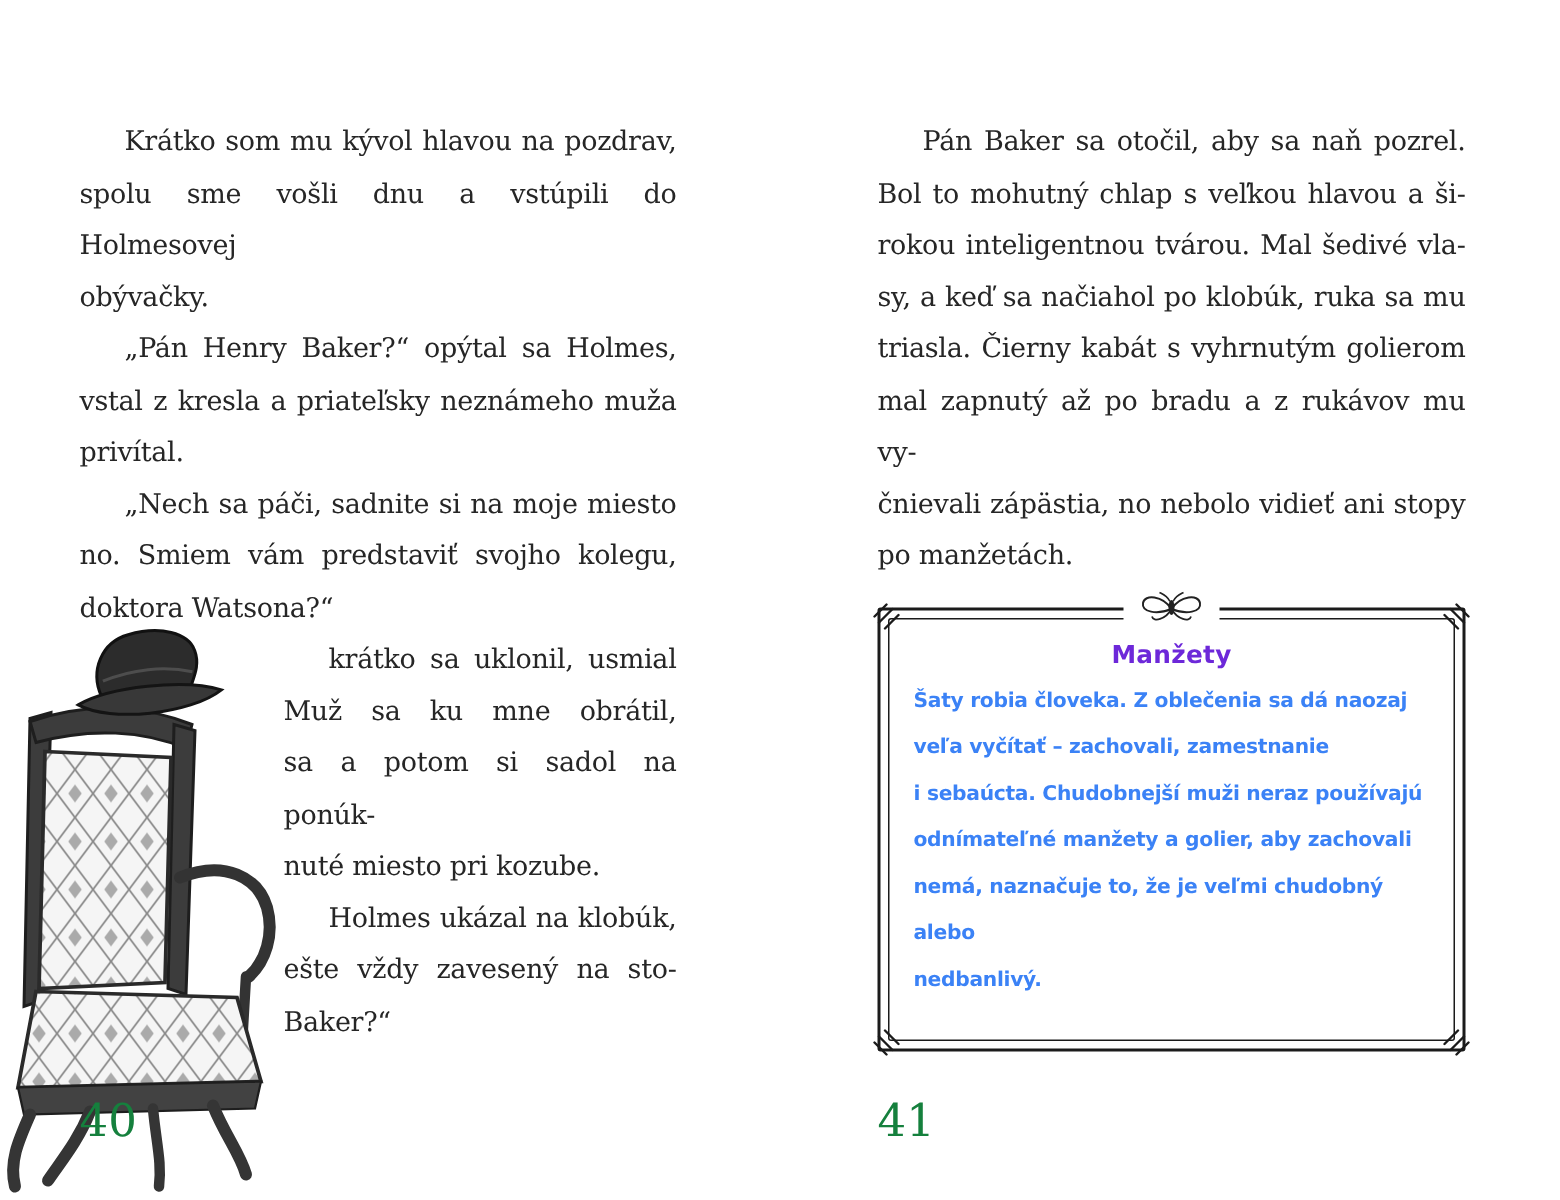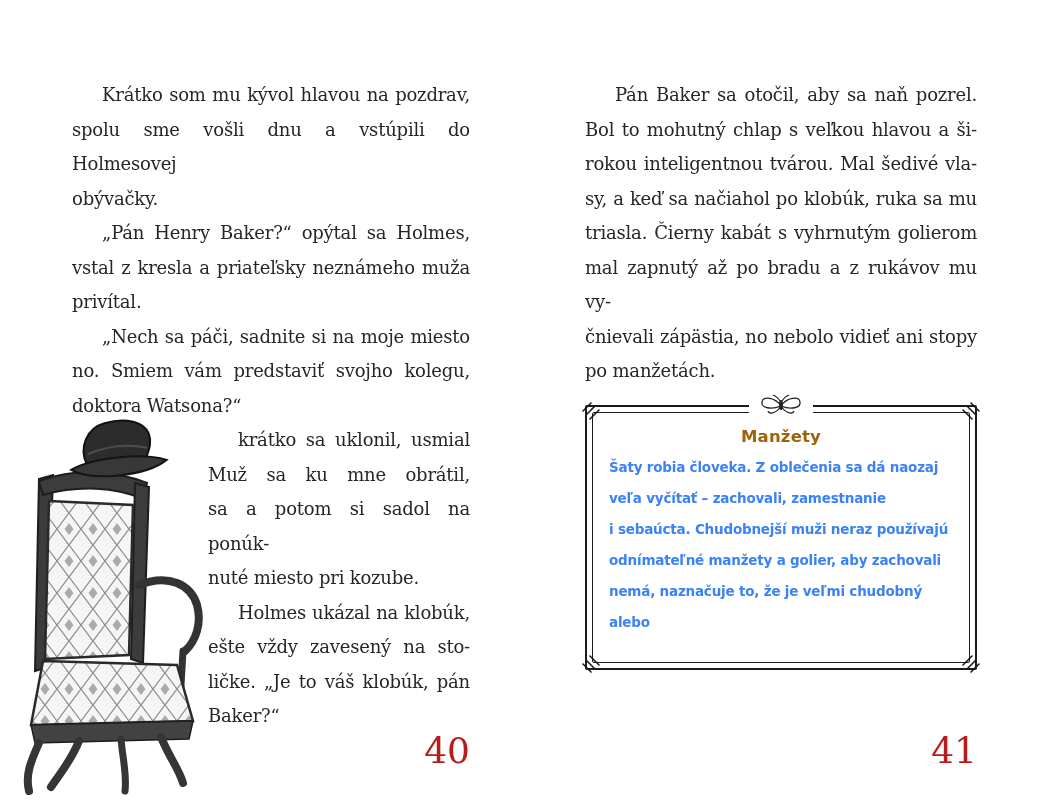--- a/index.html
+++ b/index.html
@@ -6,61 +6,61 @@
   body {
     width:1040px; height:800px;
     background:#ffffff;
     position:relative;
     font-family:"DejaVu Serif","Liberation Serif",serif;
     color:#262626;
     overflow:hidden;
   }
 
   .page { position:absolute; top:78px; height:710px; }
-  .page-left  { left:72px;  width:398px; }
+  .page-left  { left:53px;  width:398px; }
   .page-right { left:585px; width:392px; }
 
   .body-text { font-size:18px; line-height:34.5px; letter-spacing:-0.2px; }
 
   .line { text-align:justify; text-align-last:justify; }
   .para .line:first-child { text-indent:30px; }
   .para .line:last-child  { text-align-last:left; }
 
   .illustration-float {
     float:left;
     width:136px; height:372px;
     position:relative;
   }
   .illustration-float svg {
     position:absolute; left:-63px; top:-6px;
   }
 
   .page-number {
     position:absolute; top:652px; left:0; width:100%;
-    text-align:right;
+    text-align:left;
     font-family:"DejaVu Serif",serif;
-    font-size:36px; color:#b91c1c;
+    font-size:30px; color:#15803d;
   }
 
   .info-box {
     position:relative;
     margin-top:16px;
     border:2px solid #1b1b1b;
     border-radius:2px;
   }
   .info-box-inner {
     border:1px solid #1b1b1b;
     margin:5px;
     padding:14px 16px 24px 16px;
     border-radius:2px;
   }
   .info-box-title {
     text-align:center;
     font-family:"DejaVu Sans","Liberation Sans",sans-serif;
-    font-weight:700; font-size:16.5px; color:#a16207;
+    font-weight:700; font-size:16.5px; color:#6d28d9;
     margin-bottom:6px; letter-spacing:0.2px;
   }
   .box-lines {
     font-family:"DejaVu Sans","Liberation Sans",sans-serif;
     font-weight:700; font-size:13.5px; line-height:31px;
     letter-spacing:-0.2px; color:#3b82f6;
   }
   .box-lines .line { text-align:left; text-align-last:left; text-indent:0; }
 
   .ornament {
@@ -147,21 +147,20 @@
 
       <div class="para">
           <div class="line">krátko sa uklonil, usmial</div>
           <div class="line">Muž sa ku mne obrátil,</div>
           <div class="line">sa a potom si sadol na ponúk-</div>
           <div class="line">nuté miesto pri kozube.</div>
         </div>
       <div class="para">
           <div class="line">Holmes ukázal na klobúk,</div>
           <div class="line">ešte vždy zavesený na sto-</div>
-          <div class="line">ličke. „Je to váš klobúk, pán</div>
           <div class="line">Baker?“</div>
         </div>
     </div>
     <div class="page-number">40</div>
   </section>
 
   <section class="page page-right">
     <div class="body-text">
       <div class="para">
           <div class="line">Pán Baker sa otočil, aby sa naň pozrel.</div>
@@ -199,20 +198,21 @@
         </svg>
 
       <div class="info-box-inner">
         <div class="info-box-title">Manžety</div>
         <div class="box-lines">
             <div class="line">Šaty robia človeka. Z oblečenia sa dá naozaj</div>
             <div class="line">veľa vyčítať – zachovali, zamestnanie</div>
             <div class="line">i sebaúcta. Chudobnejší muži neraz používajú</div>
             <div class="line">odnímateľné manžety a golier, aby zachovali</div>
             <div class="line">nemá, naznačuje to, že je veľmi chudobný alebo</div>
+            <div class="line">nedbanlivý.</div>
           </div>
       </div>
     </div>
 
     <div class="page-number">41</div>
   </section>
 
 </div>
 
 </body></html>

